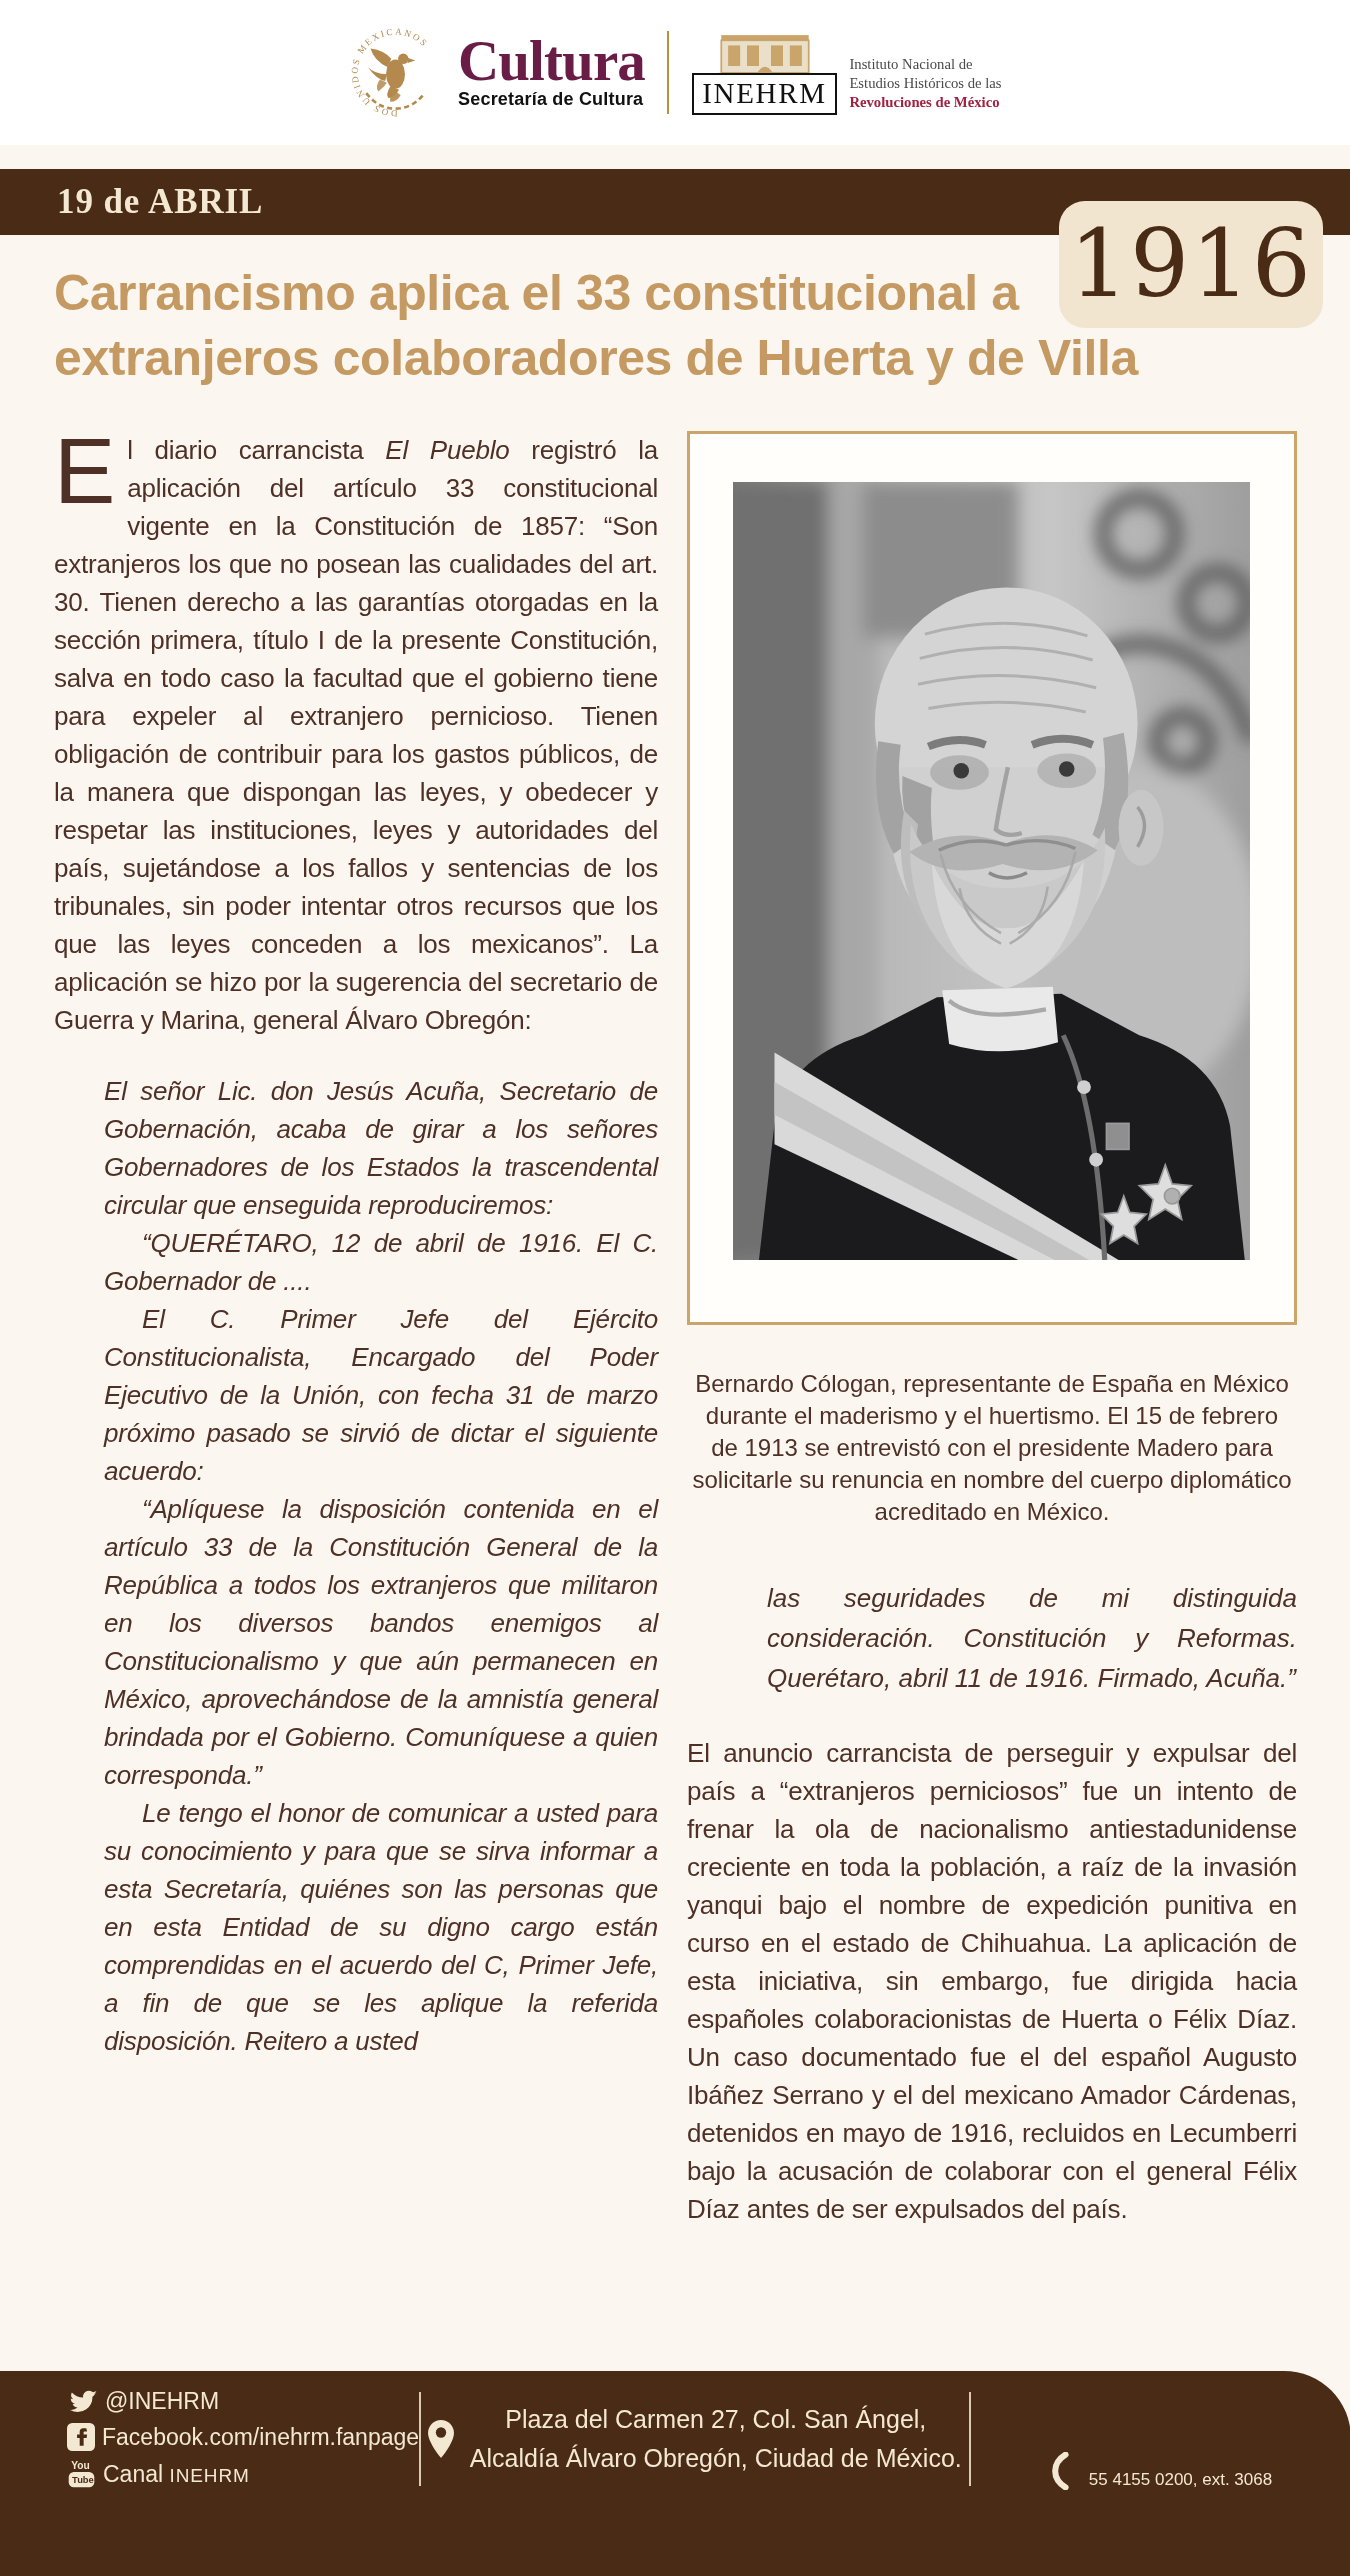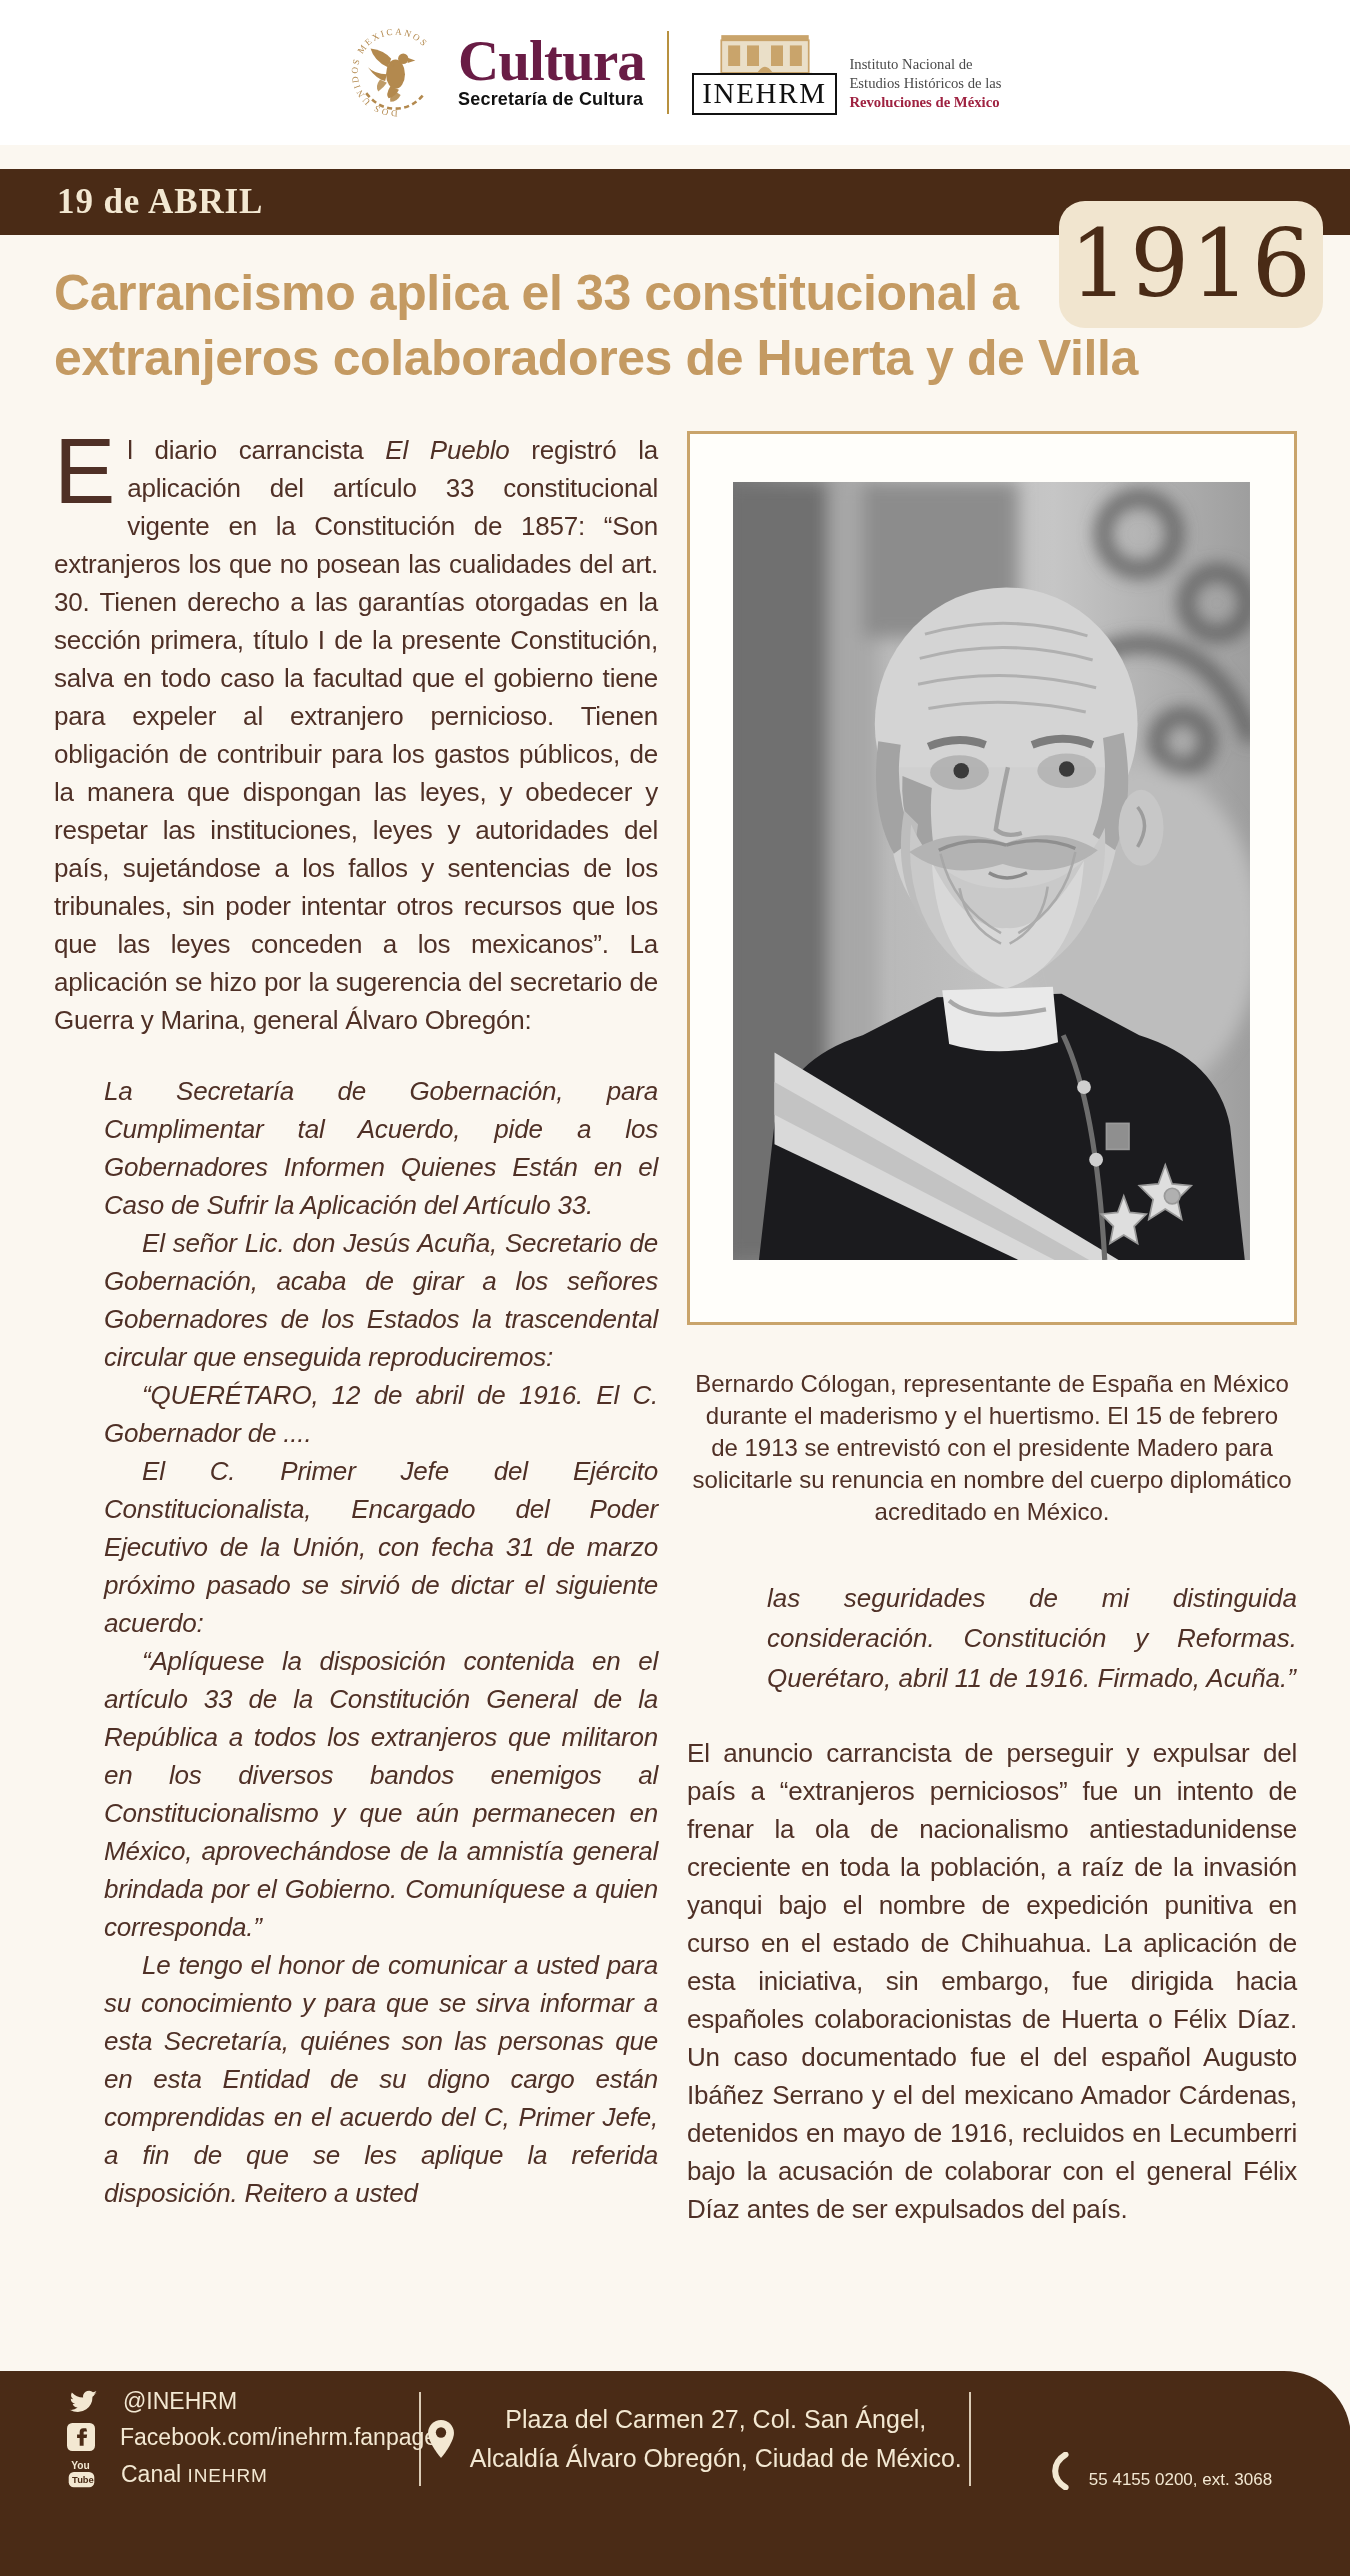--- a/index.html
+++ b/index.html
@@ -112,21 +112,21 @@
   .footer-site{
     text-align:center;padding-top:26px;
     font-size:35px;font-weight:bold;letter-spacing:0.4px;
   }
   .footer-row{display:flex;margin-top:17.3px;align-items:stretch;}
   .f-divider{width:1.7px;background:rgba(243,232,210,.85);margin:3.5px 0;}
   .f-social{
     width:419px;padding-left:67px;box-sizing:border-box;
     display:flex;flex-direction:column;justify-content:center;gap:7.8px;
   }
-  .social-row{display:flex;align-items:center;gap:25px;font-size:23px;}
+  .social-row{display:flex;align-items:center;gap:7px;font-size:23px;}
   .smallcaps{font-size:19px;letter-spacing:0.9px;}
   .f-address{
     flex:1;display:flex;align-items:center;justify-content:center;gap:15.6px;
     font-size:25px;line-height:39px;text-align:center;
   }
   .f-phone{
     width:380px;display:flex;align-items:flex-end;justify-content:center;gap:20px;
     font-size:17px;
   }
   .icon{flex:0 0 auto;display:inline-flex;}
@@ -209,21 +209,20 @@
 
   <h1 class="headline">Carrancismo aplica el 33 constitucional a extranjeros colaboradores de Huerta y de Villa</h1>
 
   <div class="columns">
 
     <div class="col-left">
       <div class="body-text">
         <span class="dropcap">E</span><span>l diario carrancista </span><span class="em-italic">El Pueblo</span><span> registró la aplicación del artículo 33 constitucional vigente en la Constitución de 1857: “Son extranjeros los que no posean las cualidades del art. 30. Tienen derecho a las garantías otorgadas en la sección primera, título I de la presente Constitución, salva en todo caso la facultad que el gobierno tiene para expeler al extranjero pernicioso. Tienen obligación de contribuir para los gastos públicos, de la manera que dispongan las leyes, y obedecer y respetar las instituciones, leyes y autoridades del país, sujetándose a los fallos y sentencias de los tribunales, sin poder intentar otros recursos que los que las leyes conceden a los mexicanos”. La aplicación se hizo por la sugerencia del secretario de Guerra y Marina, general Álvaro Obregón:</span>
       </div>
       <div class="quote body-text">
-        <p>La Secretaría de Gobernación, para Cumplimentar tal Acuerdo, pide a los Gobernadores Informen Quienes Están en el Caso de Sufrir la Aplicación del Artículo 33.</p>
         <p>El señor Lic. don Jesús Acuña, Secretario de Gobernación, acaba de girar a los señores Gobernadores de los Estados la trascendental circular que enseguida reproduciremos:</p>
         <p>“QUERÉTARO, 12 de abril de 1916. El C. Gobernador de ....</p>
         <p>El C. Primer Jefe del Ejército Constitucionalista, Encargado del Poder Ejecutivo de la Unión, con fecha 31 de marzo próximo pasado se sirvió de dictar el siguiente acuerdo:</p>
         <p>“Aplíquese la disposición contenida en el artículo 33 de la Constitución General de la República a todos los extranjeros que militaron en los diversos bandos enemigos al Constitucionalismo y que aún permanecen en México, aprovechándose de la amnistía general brindada por el Gobierno. Comuníquese a quien corresponda.”</p>
         <p>Le tengo el honor de comunicar a usted para su conocimiento y para que se sirva informar a esta Secretaría, quiénes son las personas que en esta Entidad de su digno cargo están comprendidas en el acuerdo del C, Primer Jefe, a fin de que se les aplique la referida disposición.  Reitero a usted</p>
       </div>
     </div>
 
     <div class="col-right">
       <div class="photo-frame">

